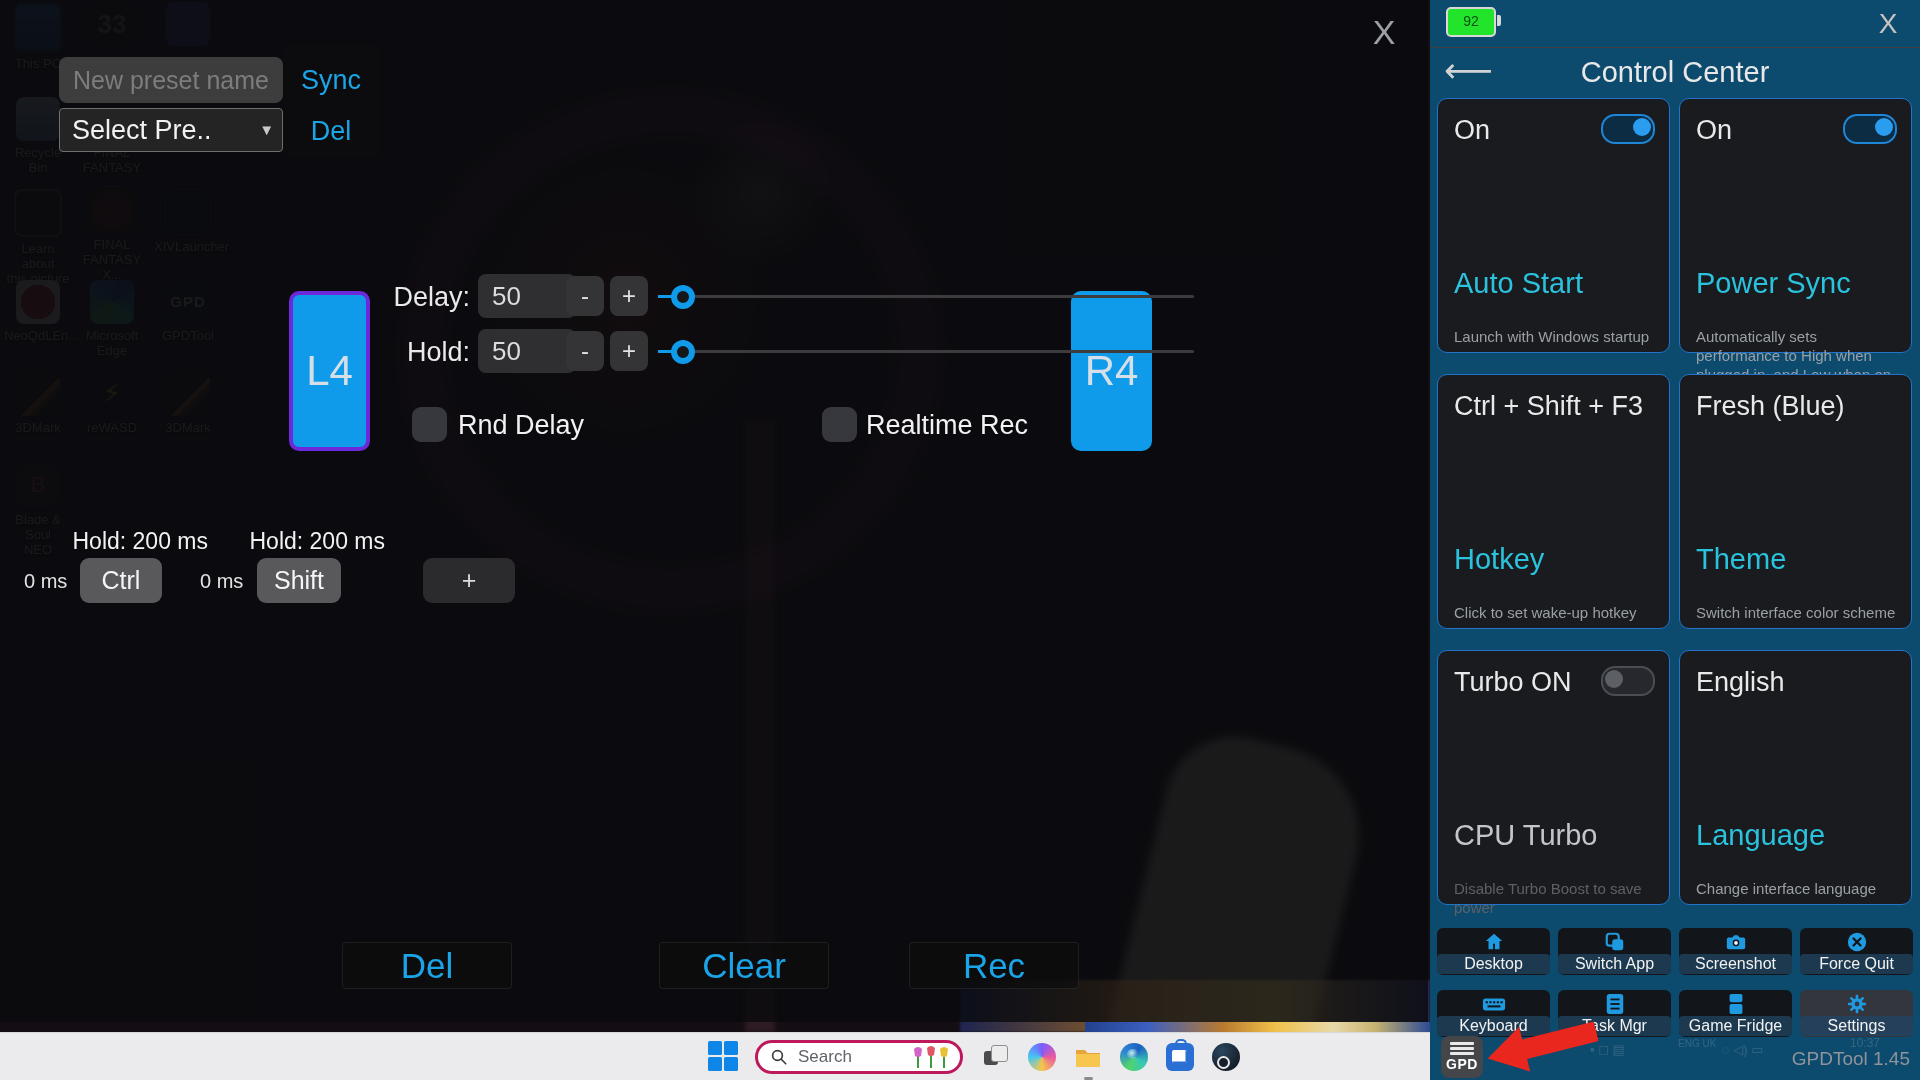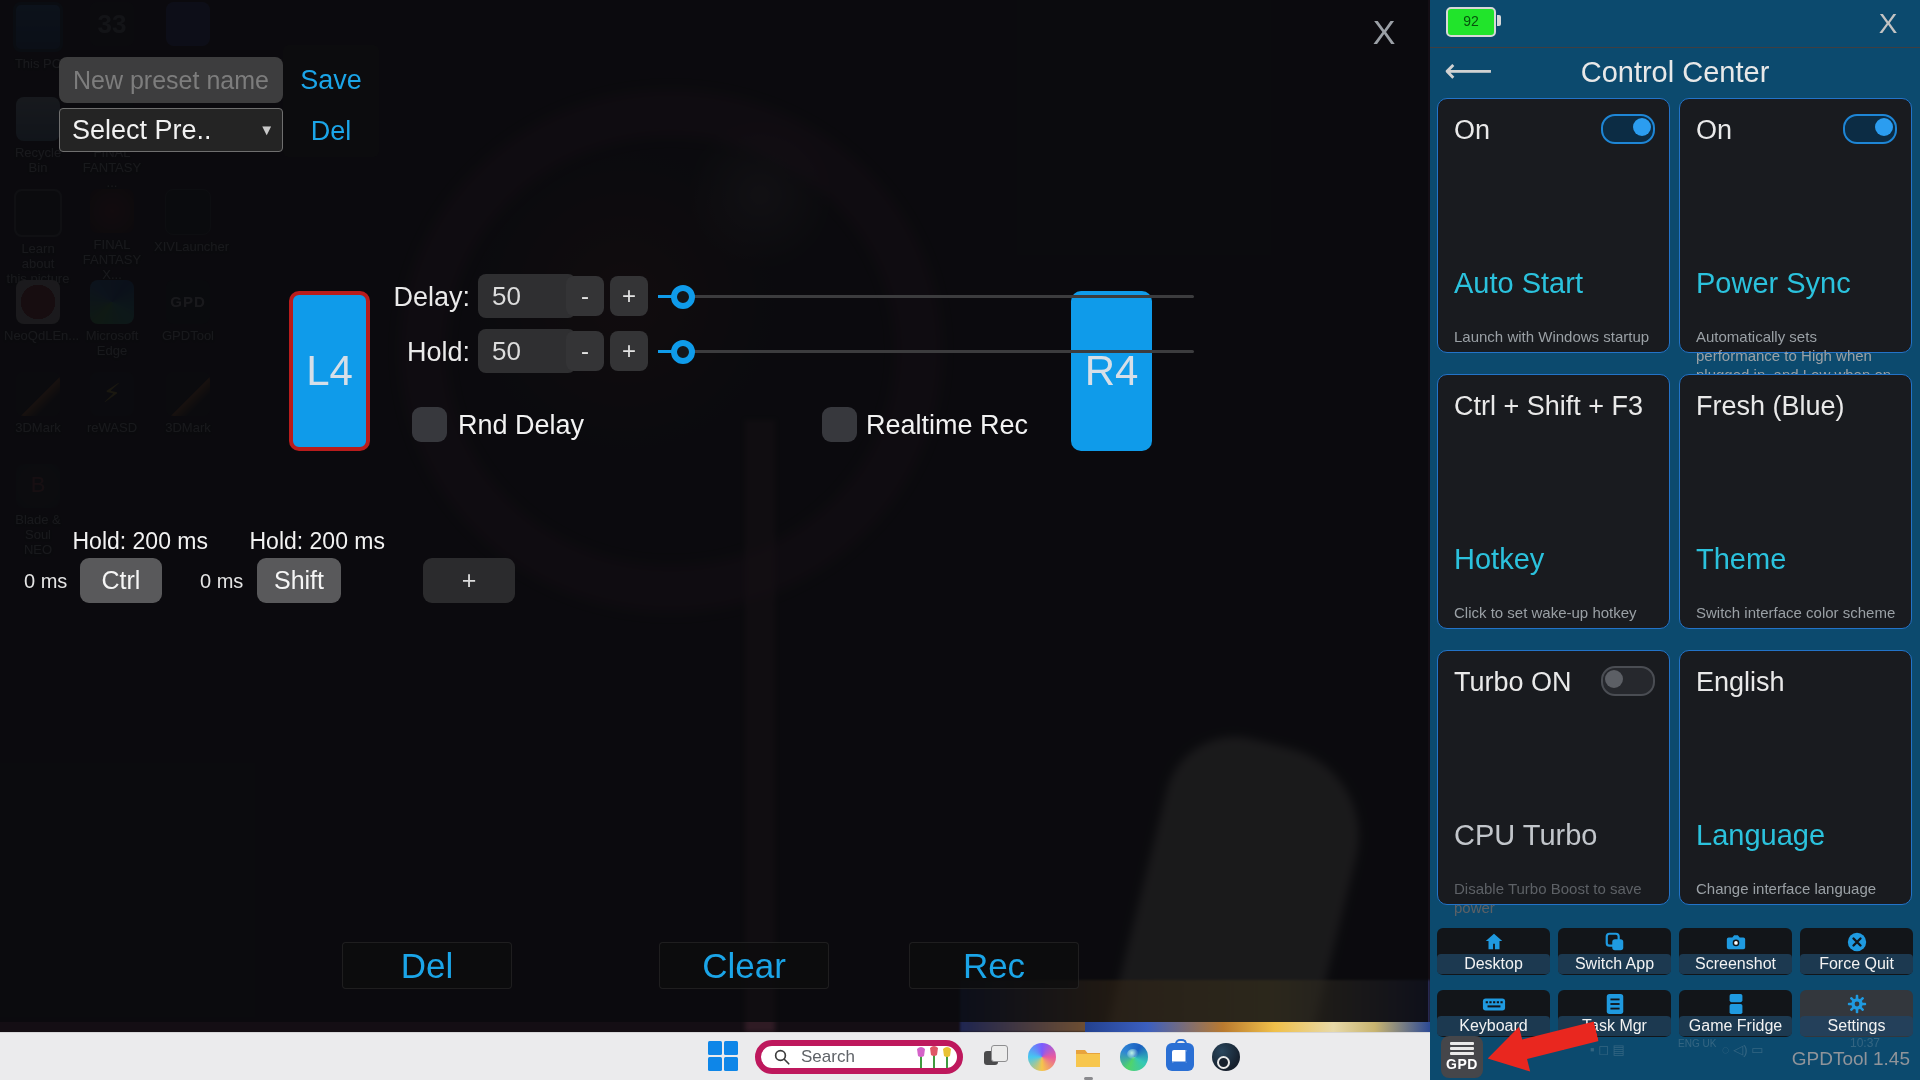--- a/index.html
+++ b/index.html
@@ -57,21 +57,21 @@
   #save-btn{left:288px;top:60px;width:86px;height:40px;}
   #del-preset-btn{left:288px;top:112px;width:86px;height:38px;}
   #preset-select{left:59px;top:108px;width:224px;height:44px;background:#242424;border:1px solid #6f6f6f;
     border-radius:4px;color:#f2f2f2;font-size:27px;line-height:42px;padding:0 12px;box-sizing:border-box;}
   #preset-select .caret{position:absolute;right:8px;top:0;font-size:15px;color:#c9c9c9;line-height:42px;}
   #overlay-close{left:1362px;top:10px;width:44px;height:44px;color:#9ba0a6;font-size:34px;
     background:transparent;border:none;font-family:inherit;cursor:pointer;}
 
   .keycap{position:absolute;width:81px;height:160px;background:#0f9bea;border-radius:10px;
     color:#d6dfe8;font-size:42px;display:flex;align-items:center;justify-content:center;}
-  #key-l4{left:289px;top:291px;border:4px solid #b91c1c;box-sizing:border-box;}
+  #key-l4{left:289px;top:291px;border:4px solid #6d28d9;box-sizing:border-box;}
   #key-r4{left:1071px;top:291px;}
 
   .row-label{position:absolute;width:90px;text-align:right;color:#eaeaea;font-size:27px;}
   .num-input{position:absolute;width:98px;height:44px;background:rgba(50,50,52,.95);border:none;
     border-radius:8px;color:#dcdcdc;font-size:26px;padding:0 14px;box-sizing:border-box;font-family:inherit;}
   .step-btn{position:absolute;width:38px;height:40px;background:#343436;border:none;border-radius:8px;
     color:#e3e3e3;font-size:24px;font-family:inherit;cursor:pointer;}
   .slider-track{position:absolute;width:536px;height:3px;background:#3c3c3e;border-radius:2px;}
   .slider-fill{position:absolute;left:0;top:0;height:3px;width:22px;background:#0f9bea;}
   .slider-handle{position:absolute;left:13px;top:-10px;width:12px;height:12px;border-radius:50%;
@@ -124,21 +124,21 @@
   .aicon svg{display:block;}
 
   #gpd-version{left:300px;top:1048px;width:180px;text-align:right;color:#90949a;font-size:19px;}
   .dimtray{position:absolute;color:#cfcfcf;opacity:.2;font-size:13px;}
 
   
   #taskbar{left:0;top:1032px;width:1430px;height:48px;background:#ebebed;border-top:1px solid #d7d7d9;box-sizing:border-box;}
   #start-btn{left:708px;top:8px;width:32px;height:32px;display:grid;grid-template-columns:14px 14px;
     grid-template-rows:14px 14px;gap:2px;cursor:pointer;background:transparent;border:none;padding:0;}
   #start-btn span{background:#0e86e8;border-radius:1.5px;}
-  #search-pill{left:755px;top:7px;width:208px;height:34px;background:#fff;border:6px solid #be185d;
+  #search-pill{left:755px;top:7px;width:208px;height:34px;background:#fff;border:3px solid #be185d;
     border-radius:17px;display:flex;align-items:center;cursor:text;box-sizing:border-box;}
   #search-pill input{border:none;outline:none;background:transparent;font-size:17px;color:#444;
     width:110px;margin-left:8px;font-family:inherit;}
   #search-pill input::placeholder{color:#5f6368;}
   .tb-icon{position:absolute;top:10px;width:28px;height:28px;cursor:pointer;}
   #tv-back{position:absolute;left:2px;top:8px;width:14px;height:14px;background:#4a4a4c;border-radius:3px;}
   #tv-front{position:absolute;left:9px;top:2px;width:15px;height:15px;background:#ececec;border:1.5px solid #8e8e90;border-radius:3px;}
   #copilot-icon{border-radius:50%;background:conic-gradient(#7a5cff,#e85aa0,#f6c64a,#45c8f0,#7a5cff);}
   #edge-icon{border-radius:50%;background:conic-gradient(from 120deg,#35c8b5,#51d46a,#2f86d6,#1b5fc0,#35c8b5);}
   #edge-icon:after{content:"";position:absolute;left:7px;top:6px;width:12px;height:10px;border-radius:50%;
@@ -241,21 +241,21 @@
     <div class="dicon" style="left:4px;top:464px">
         <div class="ic ic-bns">B</div>
         <div class="lb">Blade &amp; Soul
 NEO</div>
       </div>
   </div>
 
   <div id="overlay" class="abs">
     <input id="preset-input" class="abs" placeholder="New preset name" style="">
     <div class="abs save-del-patch"></div>
-    <button id="save-btn" class="txt-btn">Save</button>
+    <button id="save-btn" class="txt-btn">Sync</button>
     <div id="preset-select" class="abs">
       <span>Select Pre..</span>
       <span class="caret">▼</span>
     </div>
     <button id="del-preset-btn" class="txt-btn">Del</button>
     <button id="overlay-close" class="abs">X</button>
 
     <div id="key-l4" class="keycap">L4</div>
     <div id="key-r4" class="keycap">R4</div>
 

